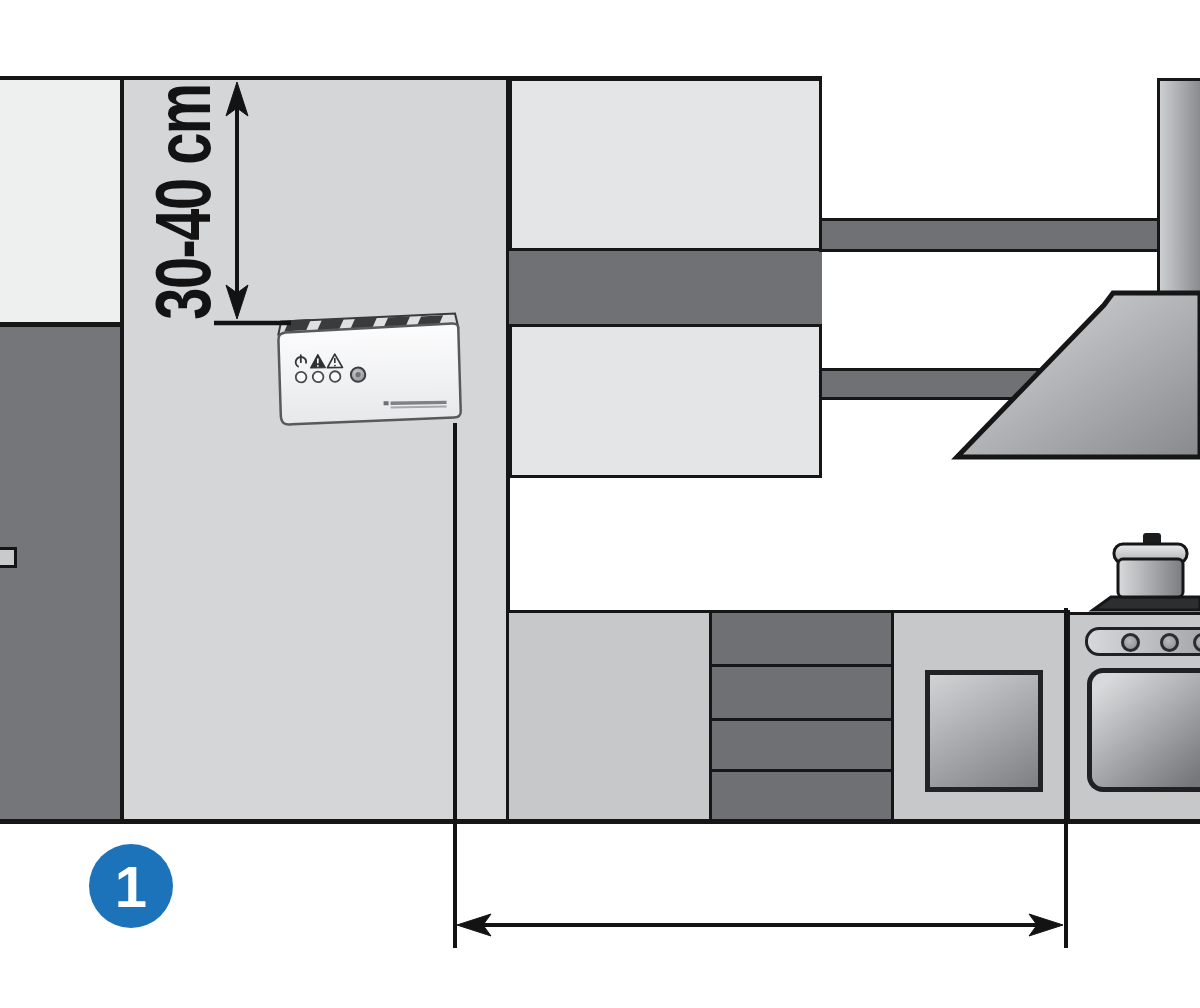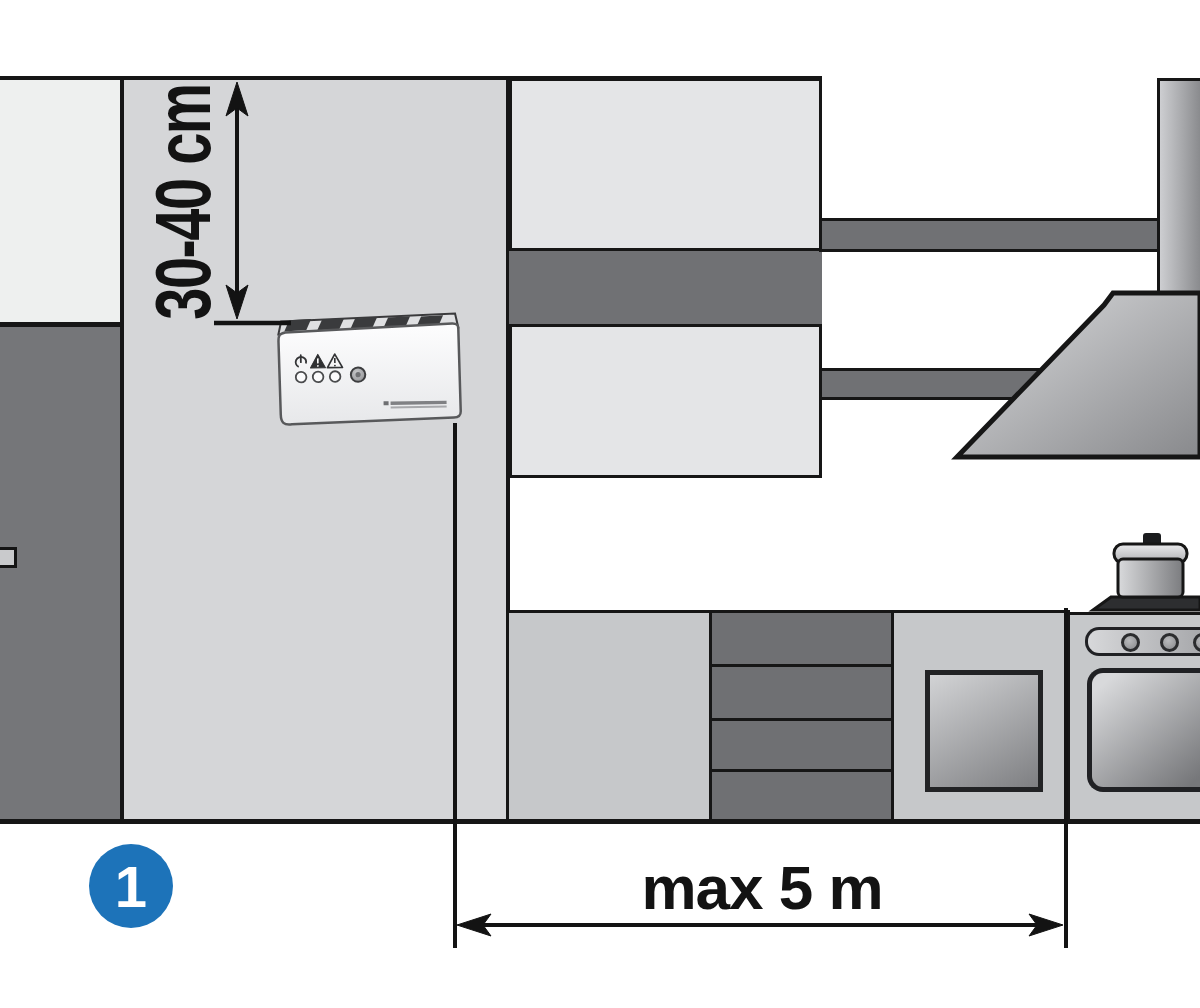--- a/index.html
+++ b/index.html
@@ -165,16 +165,15 @@
       <polygon points="237,319 226,285 237,293 248,285"></polygon>
       <line x1="455" y1="423" x2="455" y2="948" stroke-width="4"></line>
       <line x1="1066" y1="608" x2="1066" y2="948" stroke-width="4"></line>
       <line x1="466" y1="925" x2="1054" y2="925" stroke-width="4"></line>
       <polygon points="457,925 491,914 483,925 491,936"></polygon>
       <polygon points="1063,925 1029,914 1037,925 1029,936"></polygon>
     </g>
   </svg>
 
   <div class="dim-label dim-label-v">30-40 cm</div>
-  <div class="dim-label dim-label-h">max 5 m</div>
   <div class="abs step-badge">1</div>
 
 </div>
 
 </body></html>

